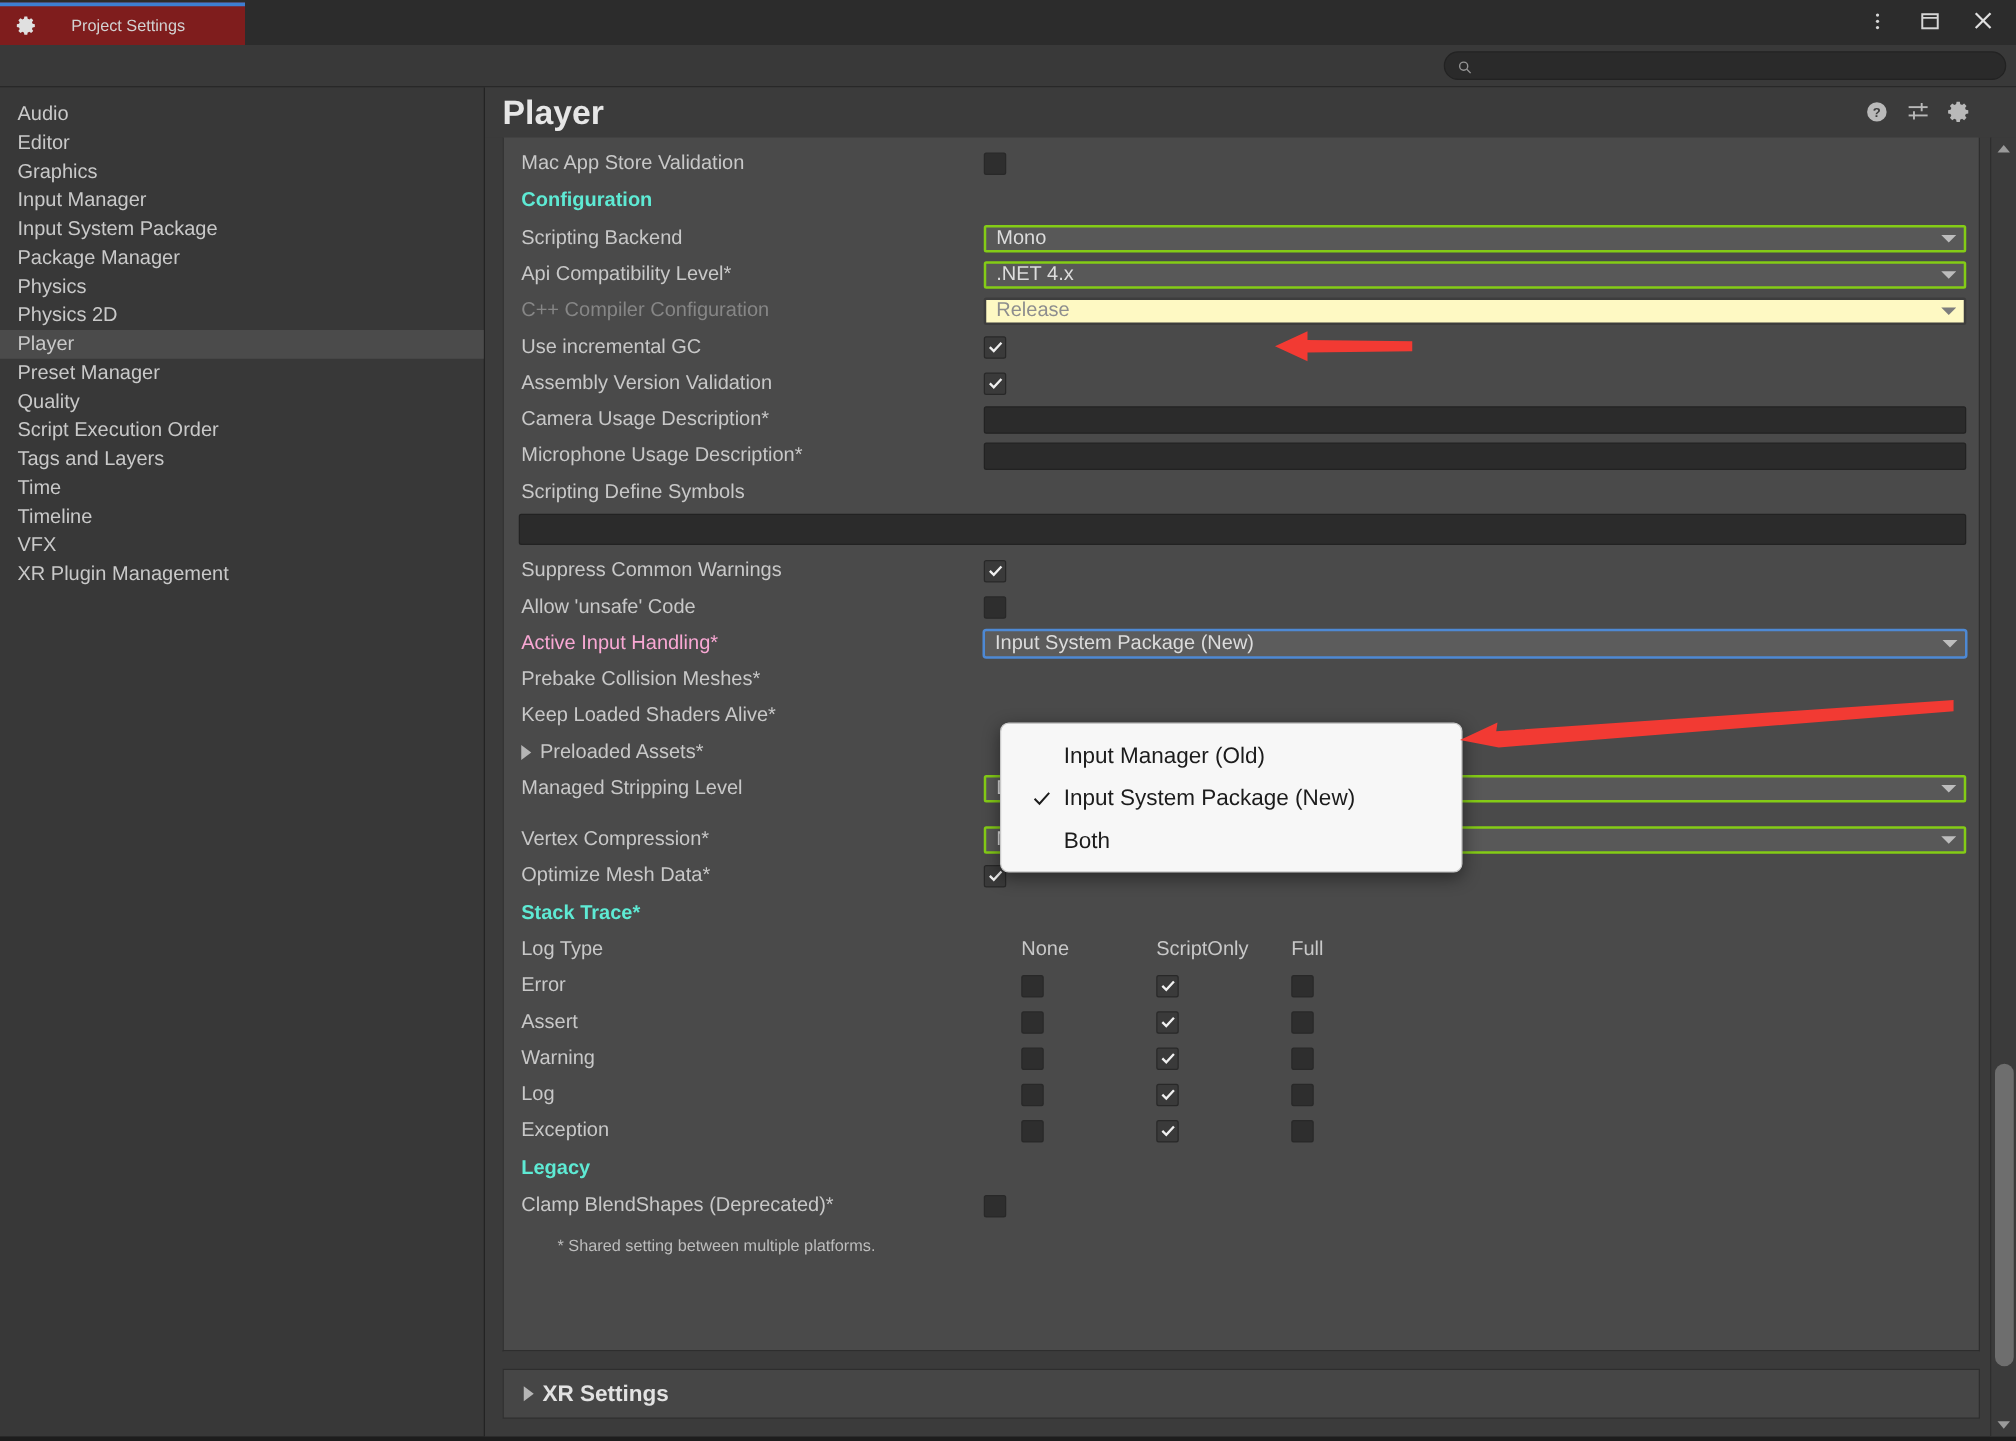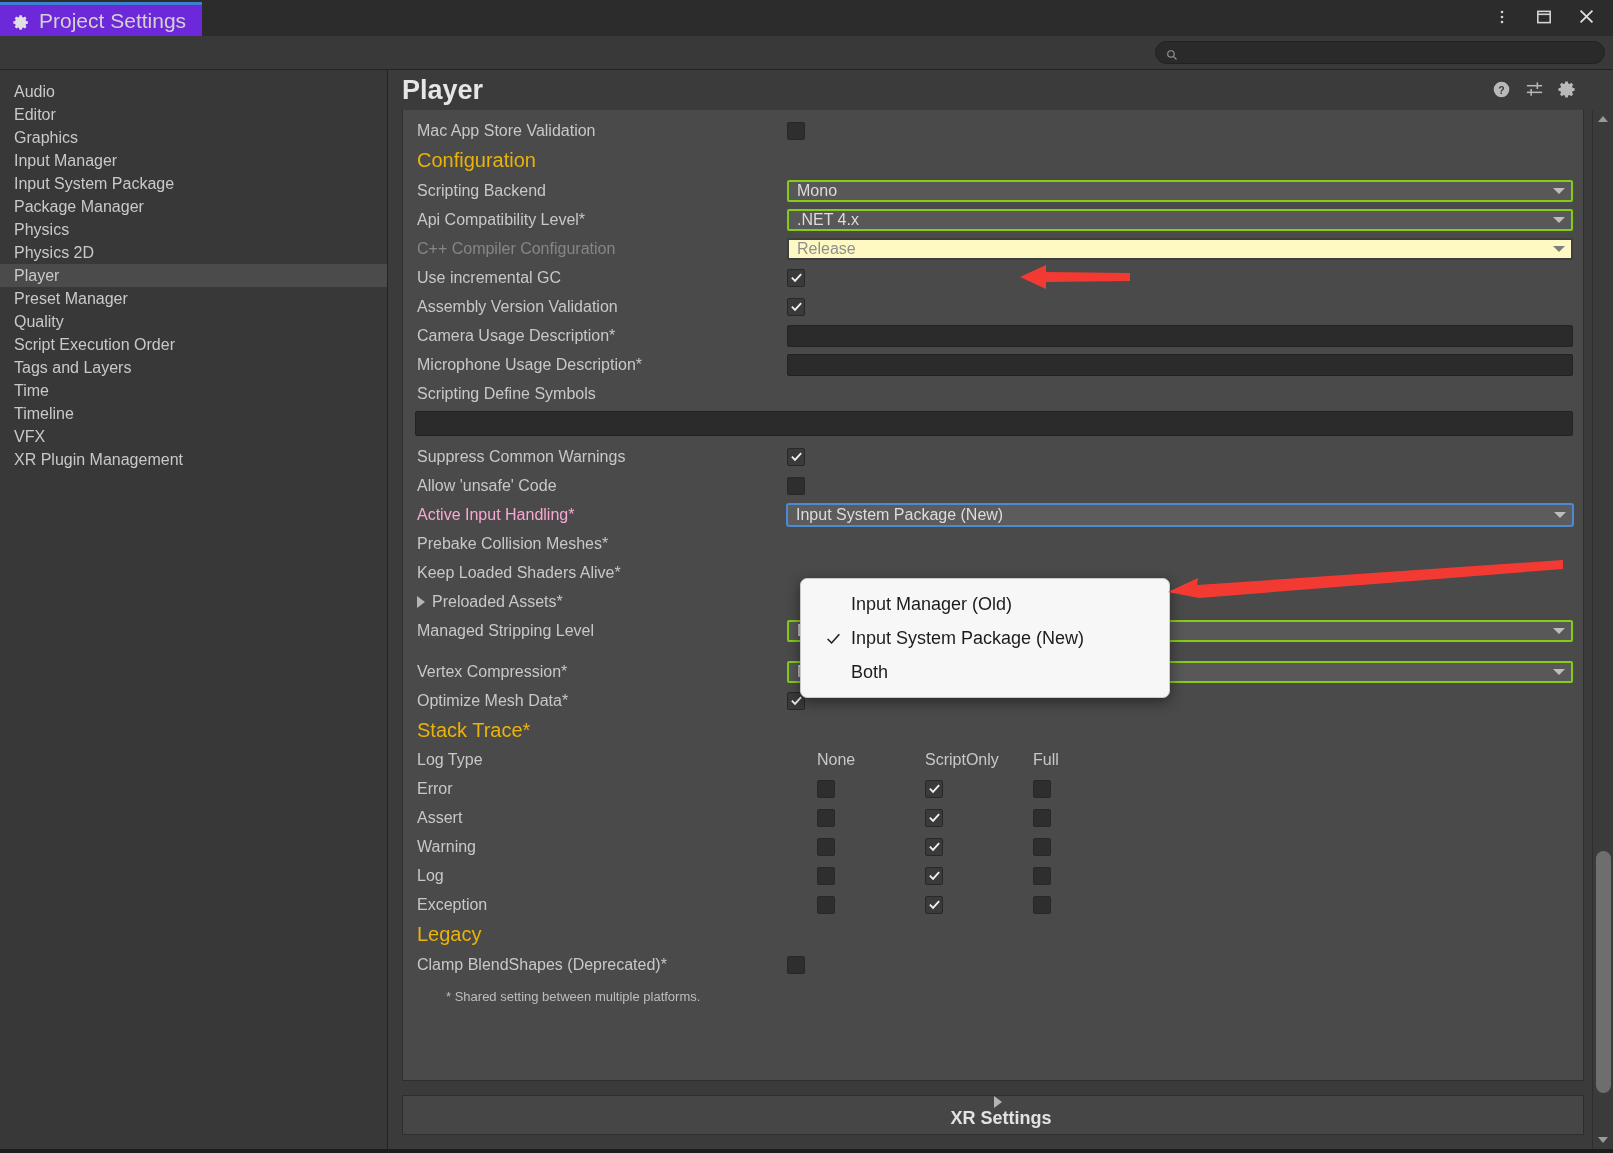--- a/index.html
+++ b/index.html
@@ -21,27 +21,27 @@
     position: relative;
     height: 36px;
     background: #2c2c2c;
     display: flex; align-items: flex-end;
     flex: 0 0 36px;
   }
   .tab {
     position: relative;
     height: 34px;
     min-width: 196px;
-    background: #6d28d9;
+    background: #7f1d1d;
     border-top: 3px solid #3d7fd1;
     display: flex; align-items: center;
-    gap: 9px;
+    gap: 27px;
     padding: 0 16px 0 13px;
     color: #d2d2d2;
-    font-size: 21px;
+    font-size: 13px;
   }
   .tab-gear { width: 17px; height: 17px; flex: 0 0 17px; }
   .tabstrip-rest { flex: 1; height: 29px; background: #2c2c2c; }
   .win-ctrls {
     position: absolute; top: 0; right: 0;
     height: 33px;
     display: flex; align-items: center; gap: 4px;
     padding-right: 8px;
   }
   .win-btn {
@@ -154,21 +154,21 @@
     flex: 0 0 372px;
     font-size: 16px; color: #c8c8c8;
     padding-left: 2px;
     white-space: nowrap;
   }
   .row .lbl.disabled { color: #868686; }
   .row .lbl.accent { color: #f9a8d4; }
   .section-head {
     height: 31px;
     display: flex; align-items: center;
-    font-size: 20px; font-weight: normal; color: #eab308;
+    font-size: 16px; font-weight: bold; color: #5eead4;
     padding-left: 2px;
   }
 
   
   .cb {
     width: 18px; height: 18px;
     background: #2e2e2e;
     border: 1px solid #282828;
     border-radius: 2px;
     display: flex; align-items: center; justify-content: center;
@@ -244,21 +244,20 @@
   }
 
   
   .xr-panel {
     margin: 6px 8px 0 14px;
     height: 40px;
     border: 1px solid #2e2e2e;
     background: #464646;
     display: flex; align-items: center;
     padding-left: 16px;
-    flex-direction: column;
   }
   .xr-label { font-size: 18px; font-weight: bold; color: #e2e2e2; }
 
   
   .popup {
     position: absolute;
     left: 800px; top: 508px;
     width: 370px;
     background: #f7f7f7;
     border: 1px solid #c9c9c9;

